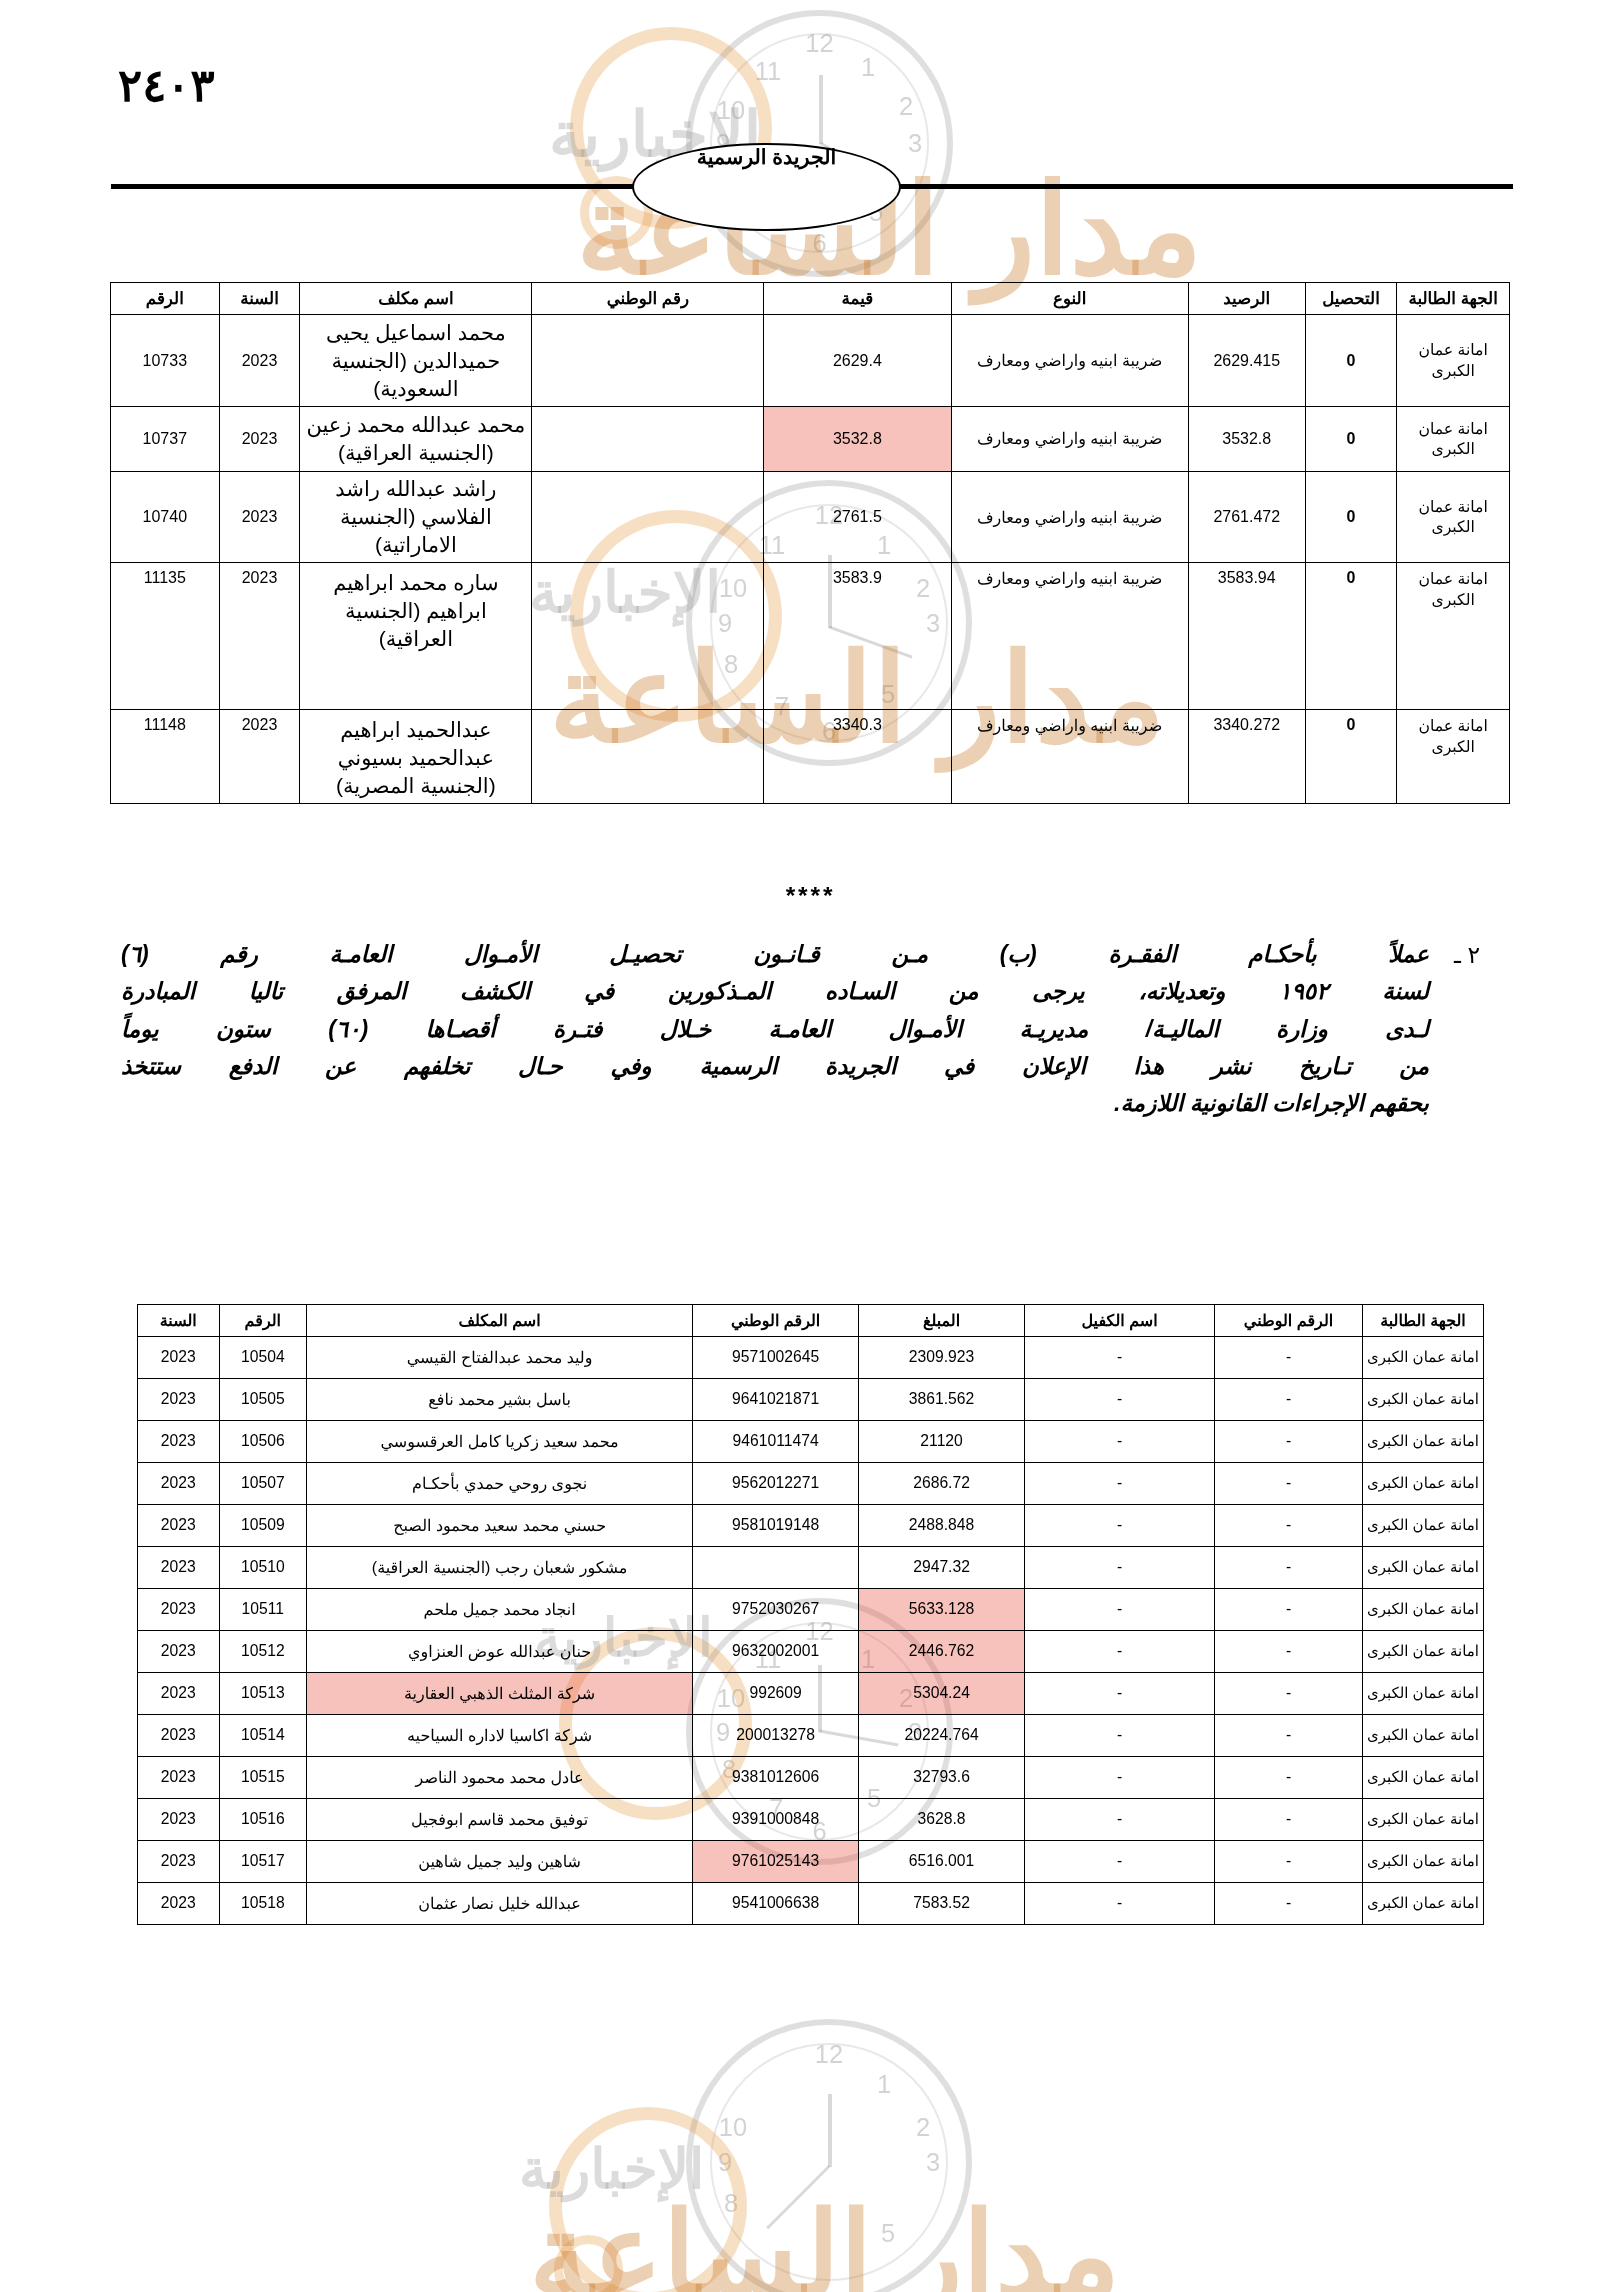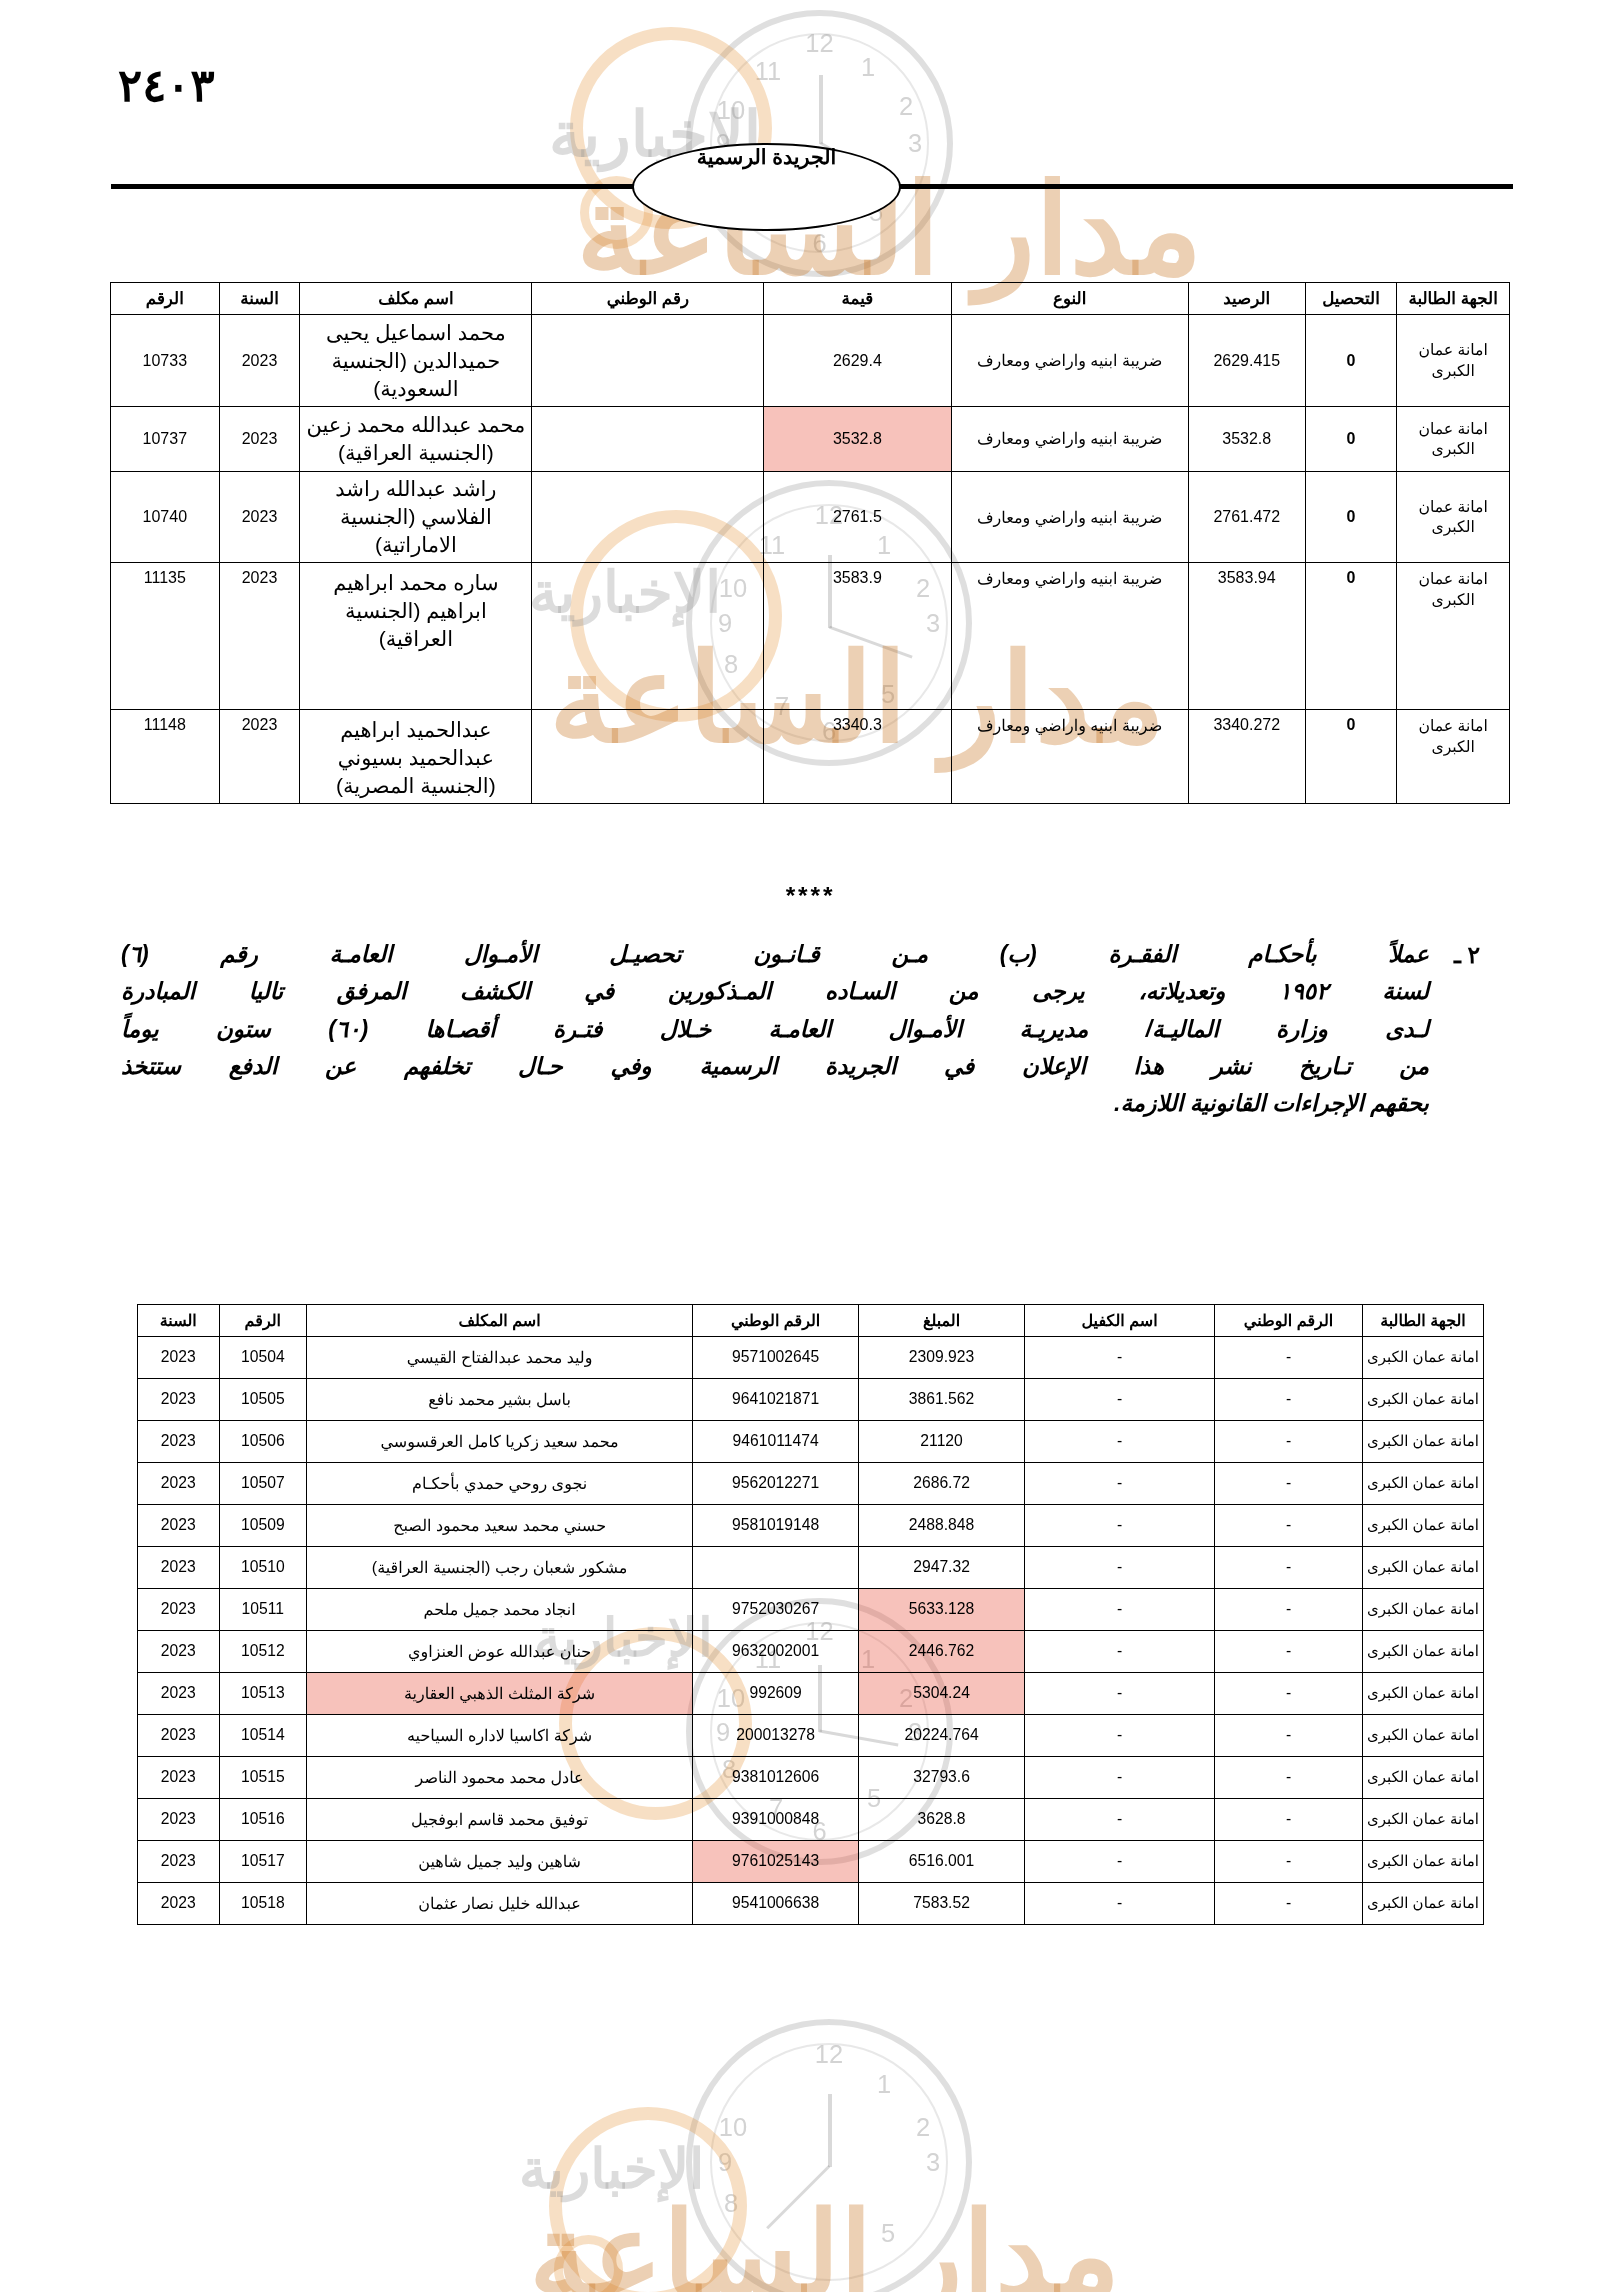--- a/index.html
+++ b/index.html
@@ -174,21 +174,21 @@
     font-weight: bold;
     line-height: 1.62;
     text-align: justify;
     text-align-last: right;
   }
   .para-block .lead {
     position: absolute;
     right: -51px;
     top: 0;
     font-size: 23.5px;
-    font-weight: bold;
+    font-weight: normal;
   }
   .para-block p {
     margin: 0;
     font-style: italic;
   }
   .para-block p.just {
     text-align: justify;
     text-align-last: justify;
   }
 

